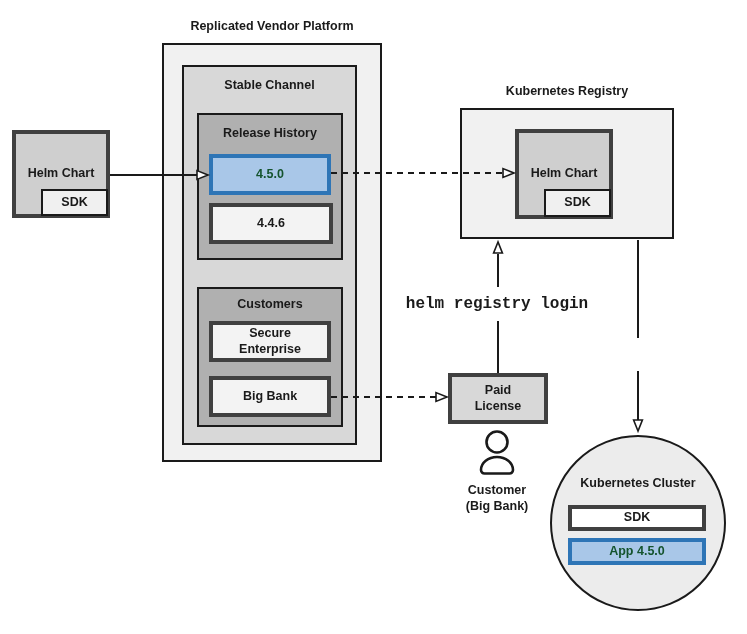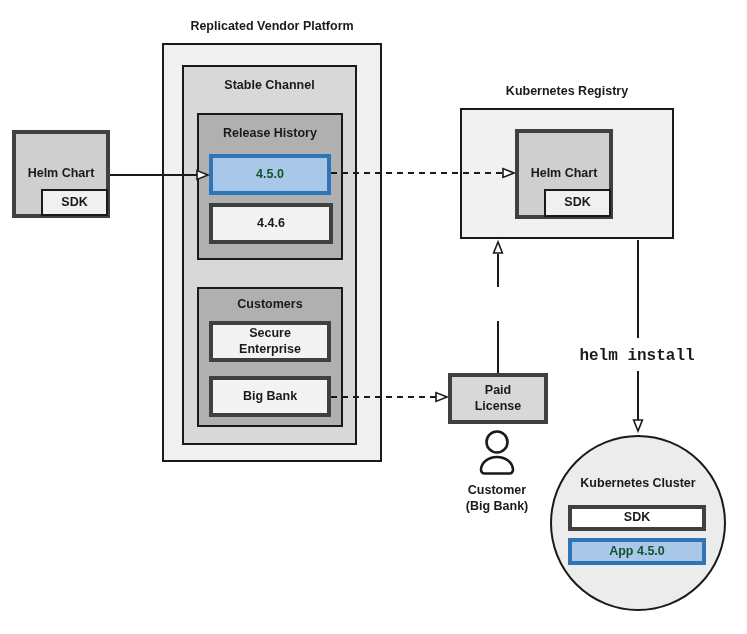--- a/index.html
+++ b/index.html
@@ -99,21 +99,21 @@
     </div>
   </div>
 
   <div>
     <div class="node medium" style="left:448px;top:373px;width:100px;height:51px;">
       <span class="wrap60">Paid License</span>
     </div>
     <div class="float-label" style="left:462px;top:482px;width:70px;">Customer (Big Bank)</div>
   </div>
 
-  <div class="mono-label" style="left:537px;top:347px;width:200px;">helm install</div>
+  <div class="mono-label" style="left:397px;top:295px;width:200px;">helm registry login</div>
 
   <div>
     <div class="circle" style="left:550px;top:435px;width:176px;height:176px;"></div>
     <div class="float-label" style="left:550px;top:475px;width:176px;">Kubernetes Cluster</div>
     <div class="node purewhite" style="left:568px;top:505px;width:138px;height:26px;">
       <span>SDK</span>
     </div>
     <div class="node highlight" style="left:568px;top:538px;width:138px;height:27px;">
       <span>App 4.5.0</span>
     </div>

